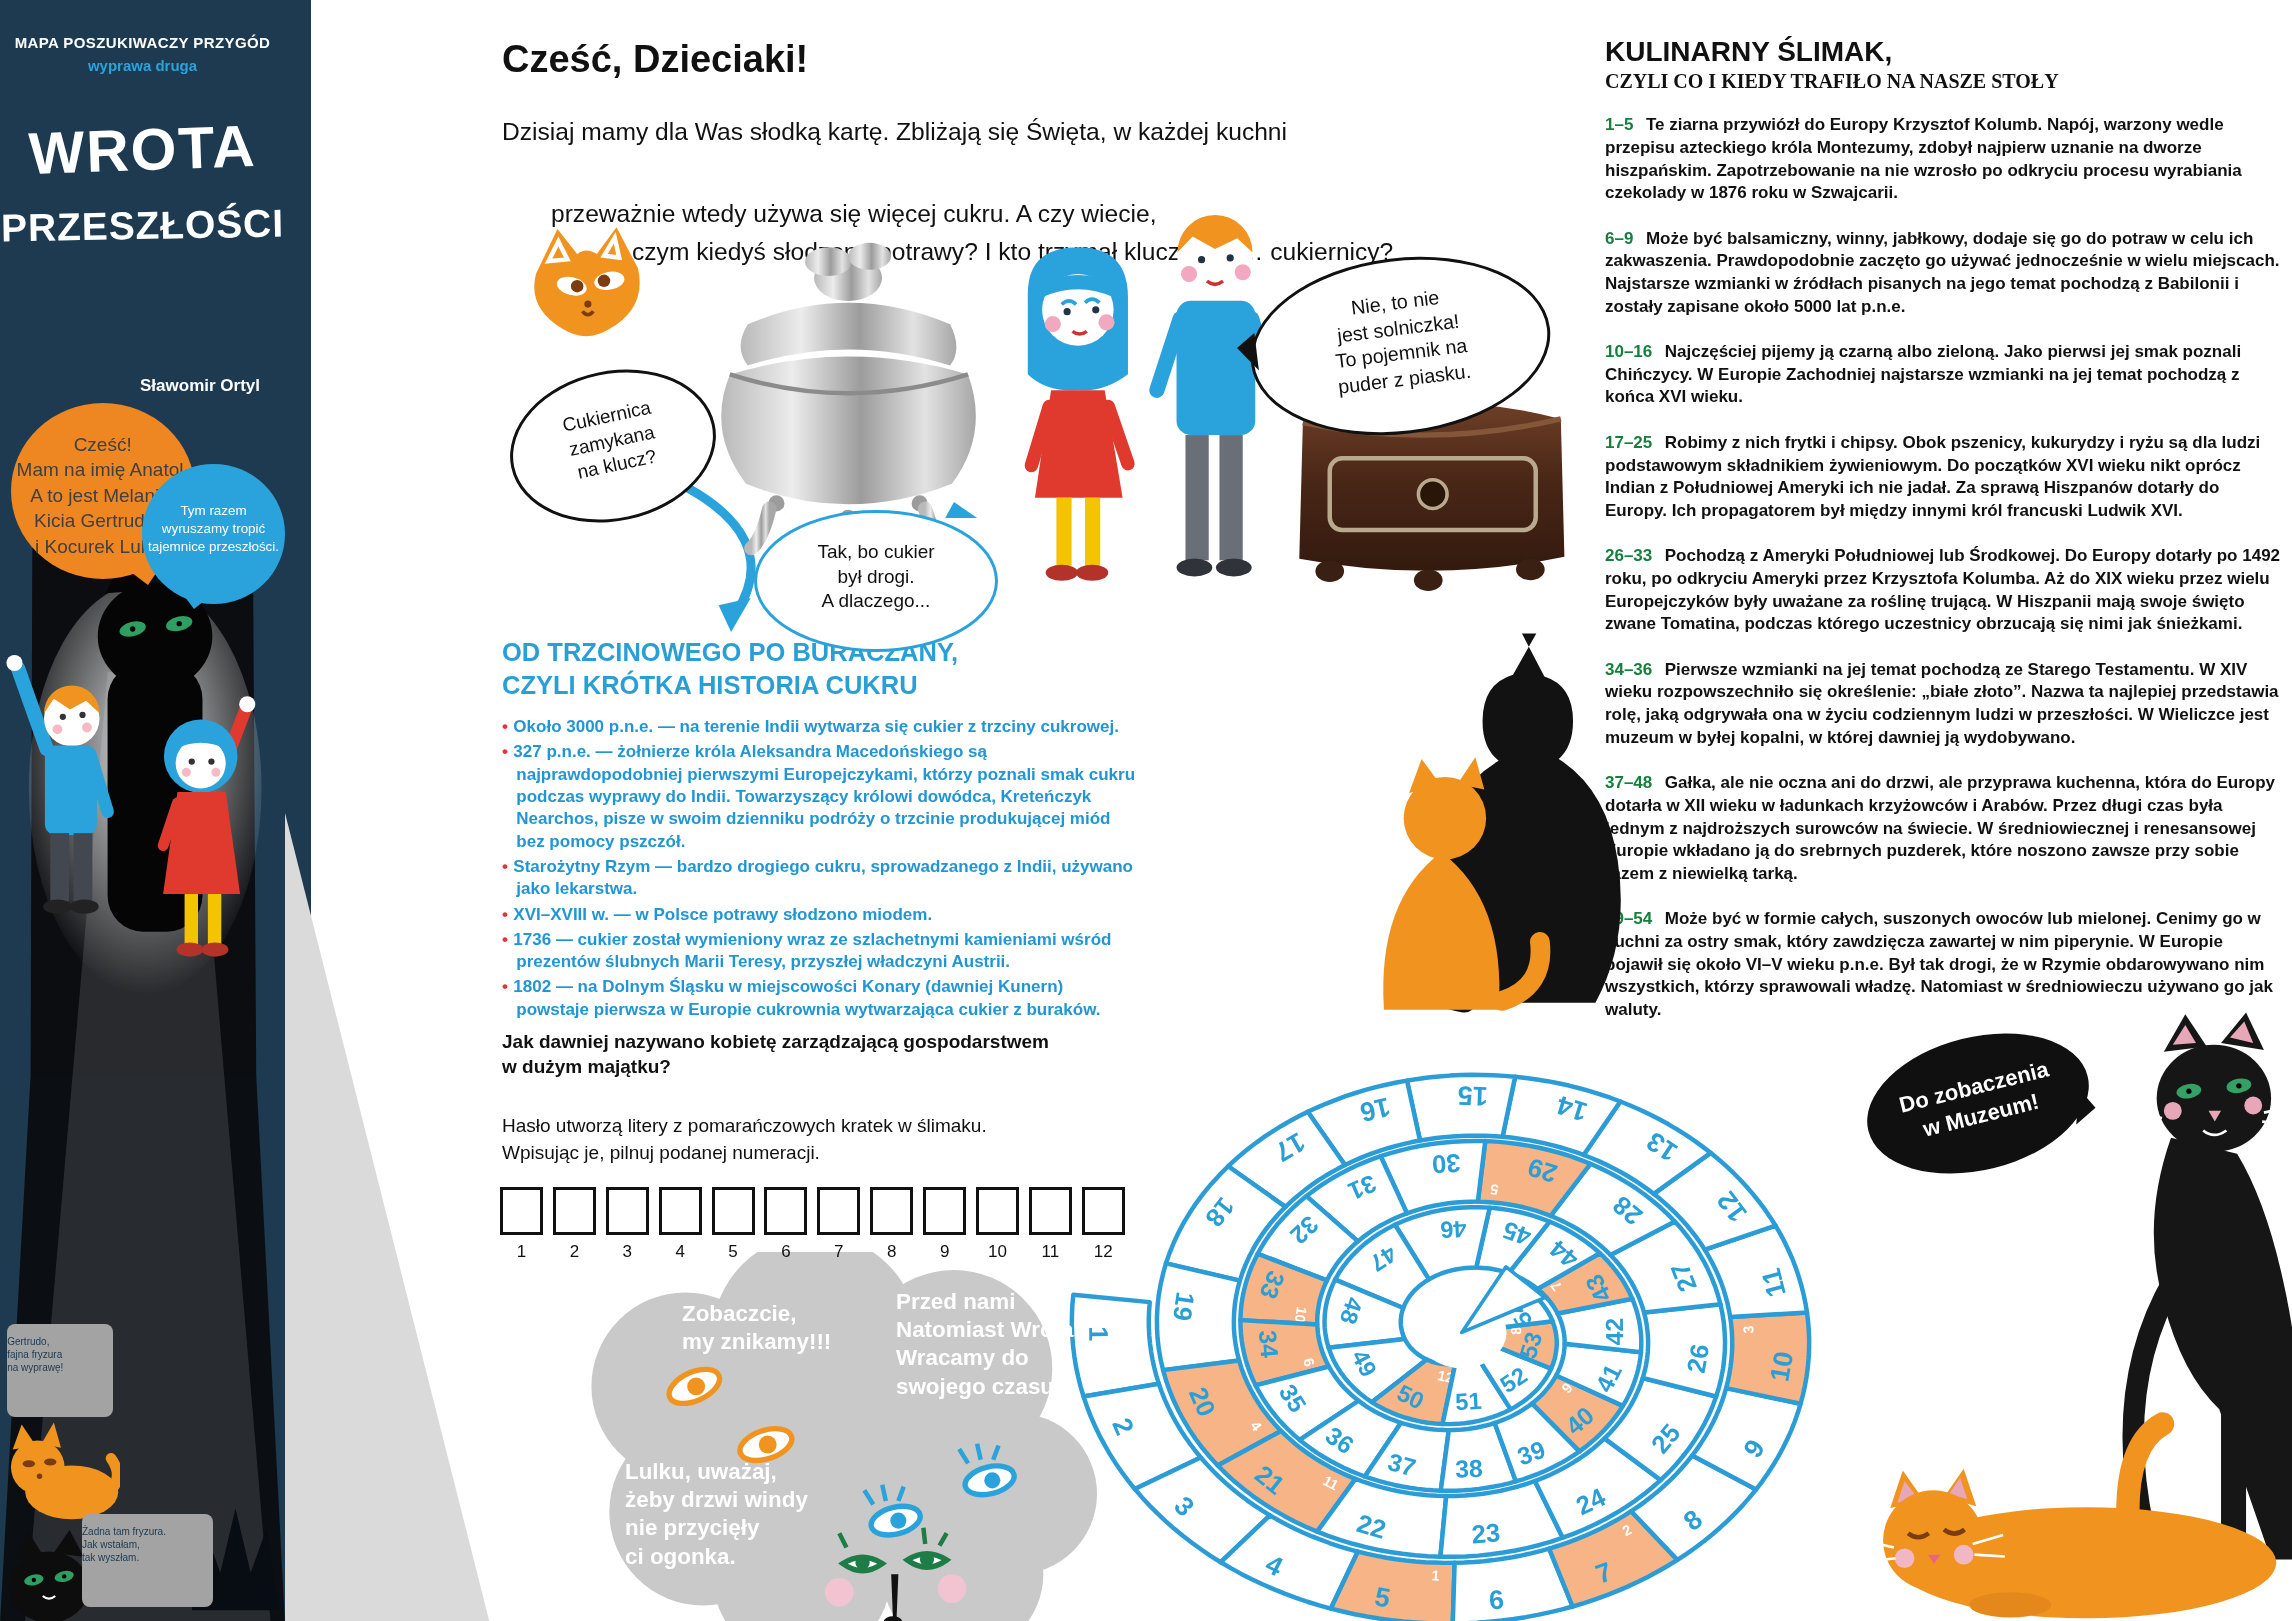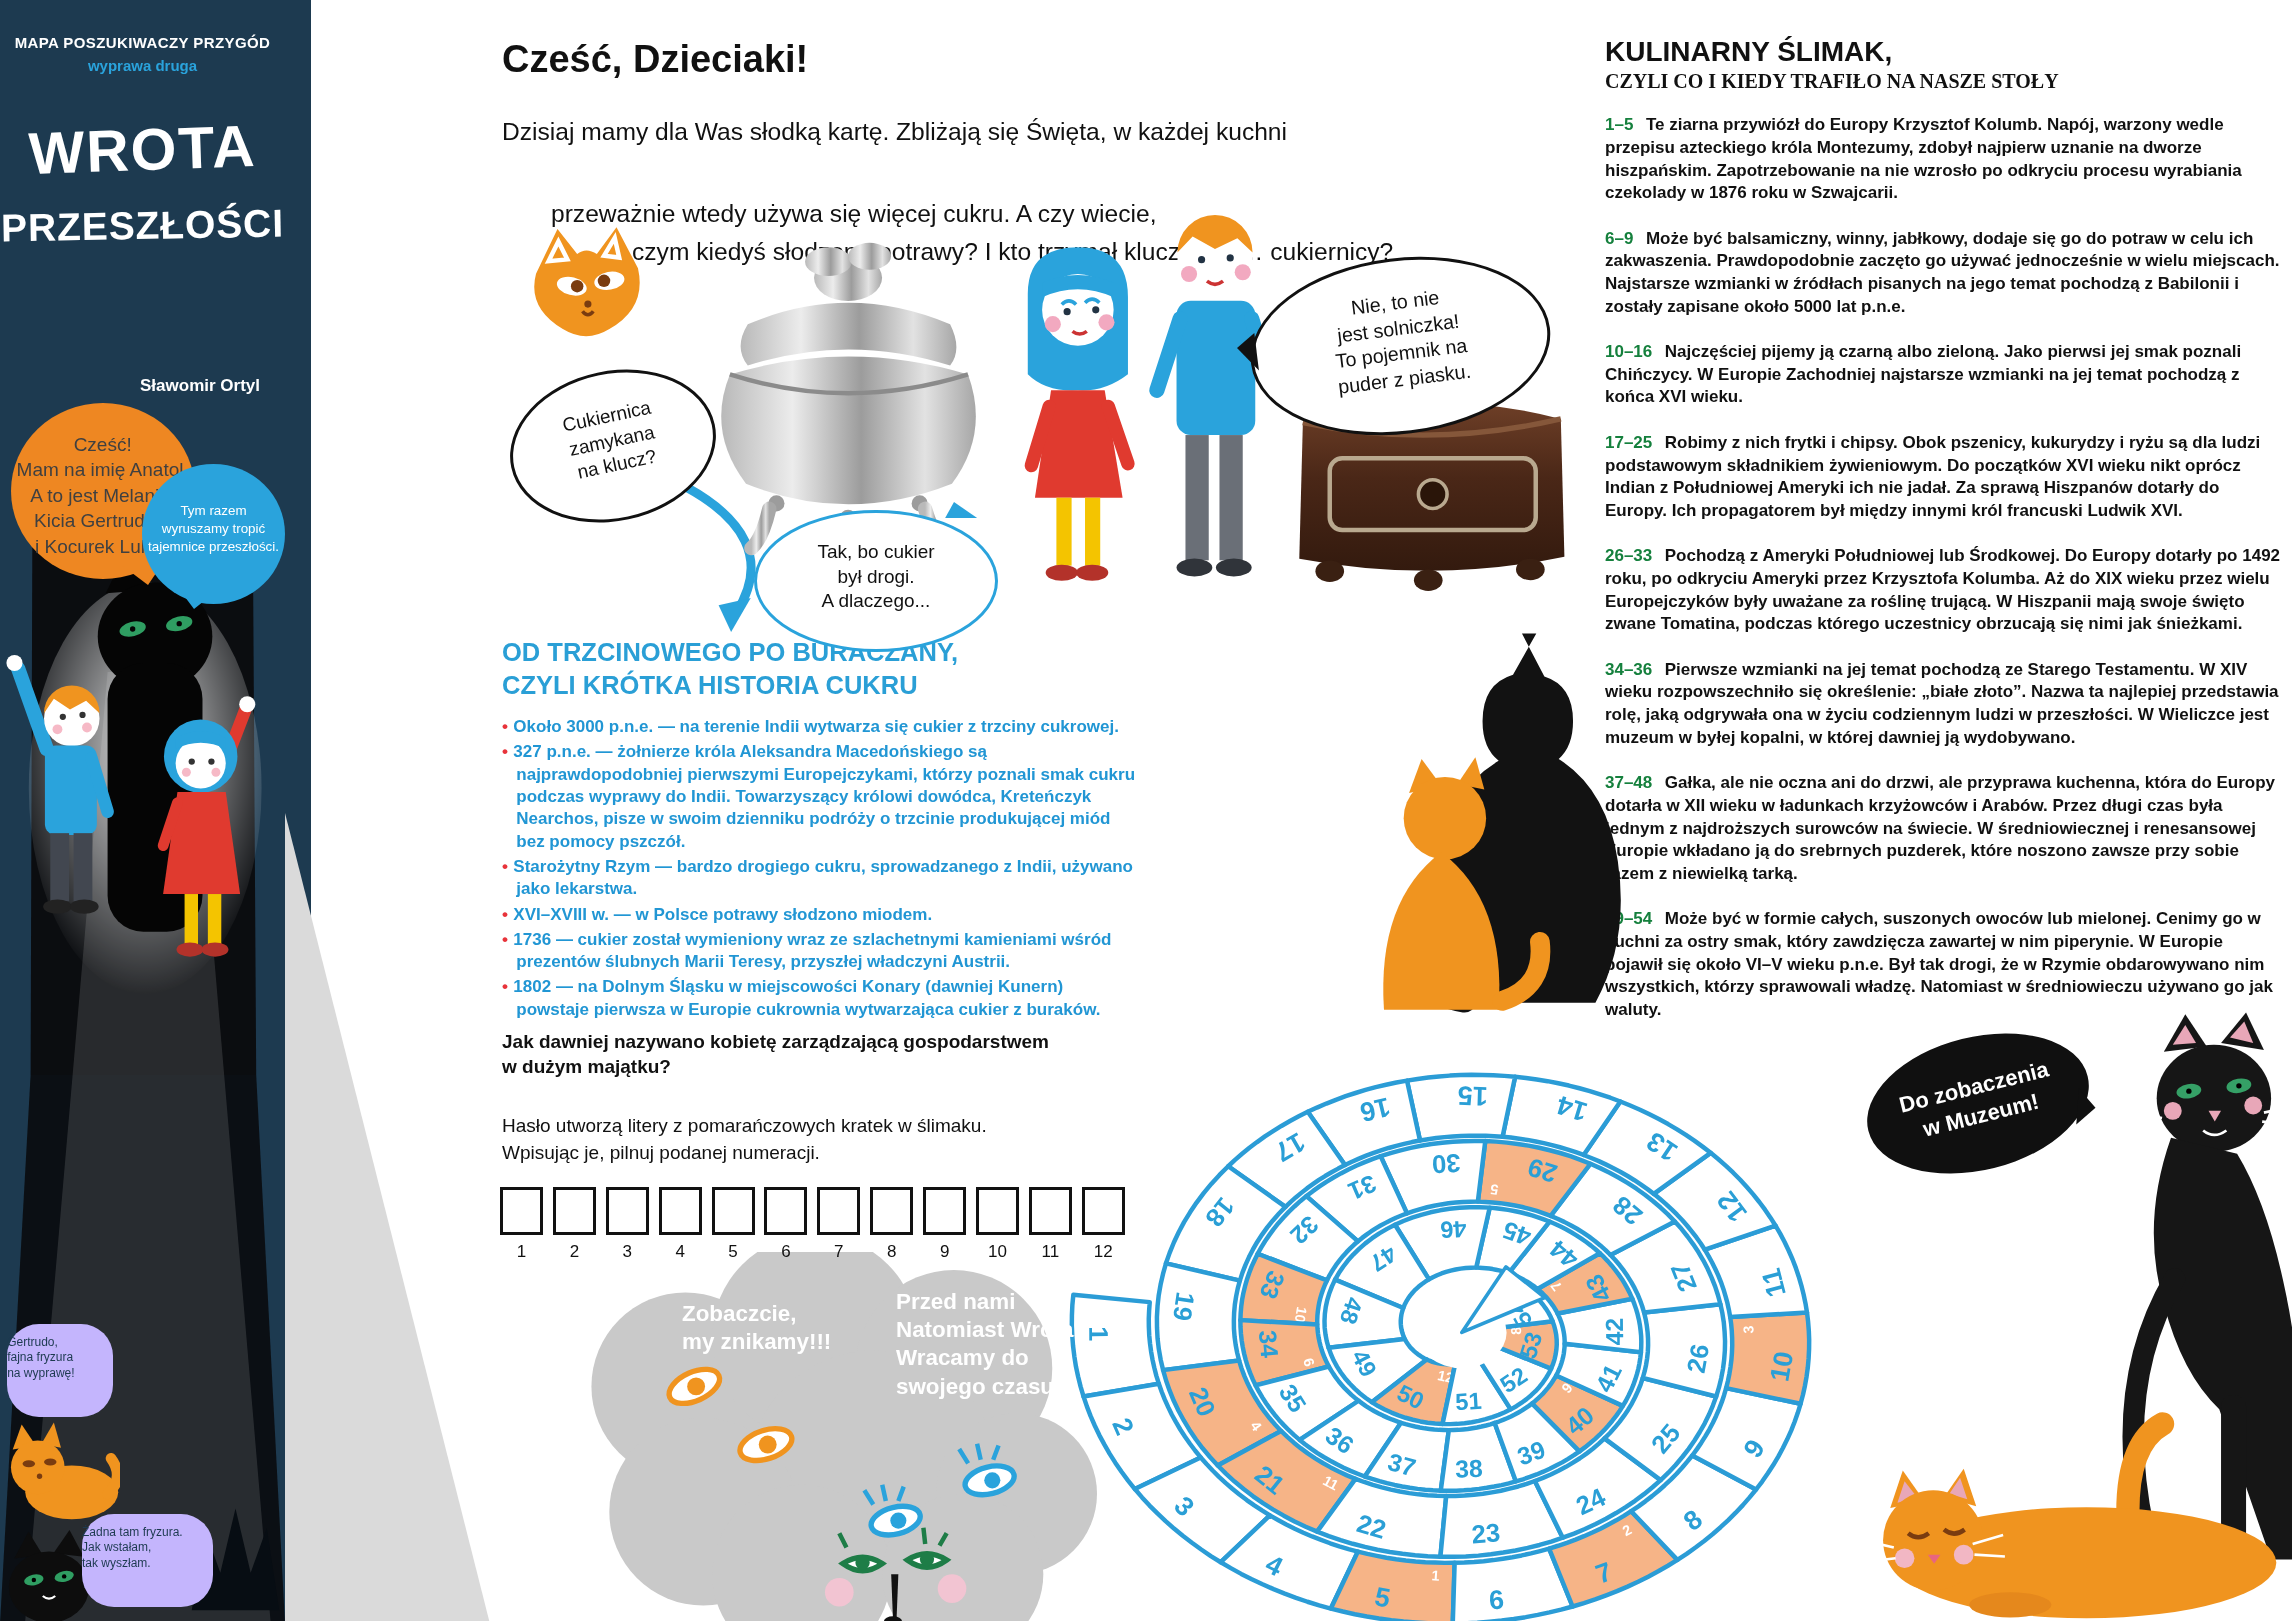--- a/index.html
+++ b/index.html
@@ -12,21 +12,21 @@
   .kicker{left:0;top:34px;width:285px;text-align:center;color:#fff;font-size:15px;font-weight:700;letter-spacing:0.4px;}
   .kicker2{left:0;top:57px;width:285px;text-align:center;color:#2aa3dc;font-size:15px;font-weight:700;}
   .title1{left:0;top:116px;width:285px;text-align:center;color:#fff;font-size:59px;font-weight:700;transform:rotate(-2deg);letter-spacing:1.8px;}
   .title2{left:0;top:204px;width:285px;text-align:center;color:#fff;font-size:39px;font-weight:700;transform:rotate(-1deg);letter-spacing:0.9px;}
   .author{left:0;top:376px;width:260px;text-align:right;color:#fff;font-size:17px;font-weight:700;}
   .bub{border-radius:50%;text-align:center;box-sizing:border-box;}
   #bub-orange{left:10.7px;top:403px;width:184px;height:176px;background:#ee8722;color:#404040;font-size:19px;line-height:1.34;padding-top:29px;z-index:4;}
   #bub-orange:after{content:"";position:absolute;left:116px;bottom:-27px;border:21.5px solid transparent;border-top-color:#ee8722;transform:skewX(18deg);}
   #bub-blue{left:142px;top:464px;width:143px;height:140px;background:#2aa3dc;color:#fff;font-size:13.4px;line-height:1.35;padding-top:38px;z-index:4;}
   #bub-blue:after{content:"";position:absolute;left:34px;bottom:-23px;border:18px solid transparent;border-top-color:#2aa3dc;transform:skewX(-14deg);}
-  .bub-small{background:#c4b5fd;border-radius:32px;color:#1d3a50;font-size:12px;line-height:1.3;padding-top:10.7px;z-index:6;}
+  .bub-small{background:#a3a3a3;border-radius:8px;color:#1d3a50;font-size:10px;line-height:1.3;padding-top:10.7px;z-index:6;}
   #bub-s1{left:7.2px;top:1324px;width:106px;height:82px;}
   #bub-s2{left:82px;top:1514px;width:131px;height:82px;}
   
   #mid-heading{left:502px;top:38px;font-size:38px;font-weight:800;}
   #intro{left:502px;top:113px;width:985px;font-size:24.6px;line-height:1.52;}
   .intro-line:nth-child(2){padding-left:49px;margin-top:45px;}
   .intro-line:nth-child(3){padding-left:130px;}
   .outline-bub{background:#fff;border:3.6px solid #111;border-radius:50%;text-align:center;box-sizing:border-box;font-weight:400;z-index:5;}
   #bub-key{left:509px;top:371px;width:208px;height:150px;font-size:19px;line-height:1.3;padding-top:30px;transform:rotate(-12deg);}
   #bub-tak{left:754px;top:510px;width:244px;height:142px;font-size:19px;line-height:1.3;padding-top:27px;border-color:#2aa3dc;}
@@ -400,20 +400,24 @@
       <path d="M350,360 l8,0 l-2,50 l-4,0 Z" fill="#111"></path>
       <ellipse cx="352" cy="412" rx="10" ry="5" fill="#111"></ellipse>
     </g>
   </svg>
   <div id="cloud-t1" class="abs cloud-text pre">Zobaczcie,
 my znikamy!!!</div>
   <div id="cloud-t2" class="abs cloud-text pre">Przed nami
 Natomiast Wrota.
 Wracamy do
 swojego czasu.</div>
+  <div id="cloud-t3" class="abs cloud-text pre">Lulku, uważaj,
+żeby drzwi windy
+nie przycięły
+ci ogonka.</div>
 
   <div id="right-col" class="abs">
     <h1 id="right-h1">KULINARNY ŚLIMAK,</h1>
     <h2 id="right-h2">CZYLI CO I KIEDY TRAFIŁO NA NASZE STOŁY</h2>
     <div id="entries">
         <p><span class="range">1–5</span><span>Te ziarna przywiózł do Europy Krzysztof Kolumb. Napój, warzony wedle przepisu azteckiego króla Montezumy, zdobył najpierw uznanie na dworze hiszpańskim. Zapotrzebowanie na nie wzrosło po odkryciu procesu wyrabiania czekolady w 1876 roku w Szwajcarii.</span></p>
         <p><span class="range">6–9</span><span>Może być balsamiczny, winny, jabłkowy, dodaje się go do potraw w celu ich zakwaszenia. Prawdopodobnie zaczęto go używać jednocześnie w wielu miejscach. Najstarsze wzmianki w źródłach pisanych na jego temat pochodzą z Babilonii i zostały zapisane około 5000 lat p.n.e.</span></p>
         <p><span class="range">10–16</span><span>Najczęściej pijemy ją czarną albo zieloną. Jako pierwsi jej smak poznali Chińczycy. W Europie Zachodniej najstarsze wzmianki na jej temat pochodzą z końca XVI wieku.</span></p>
         <p><span class="range">17–25</span><span>Robimy z nich frytki i chipsy. Obok pszenicy, kukurydzy i ryżu są dla ludzi podstawowym składnikiem żywieniowym. Do początków XVI wieku nikt oprócz Indian z Południowej Ameryki ich nie jadał. Za sprawą Hiszpanów dotarły do Europy. Ich propagatorem był między innymi król francuski Ludwik XVI.</span></p>
         <p><span class="range">26–33</span><span>Pochodzą z Ameryki Południowej lub Środkowej. Do Europy dotarły po 1492 roku, po odkryciu Ameryki przez Krzysztofa Kolumba. Aż do XIX wieku przez wielu Europejczyków były uważane za roślinę trującą. W Hiszpanii mają swoje święto zwane Tomatina, podczas którego uczestnicy obrzucają się nimi jak śnieżkami.</span></p>

